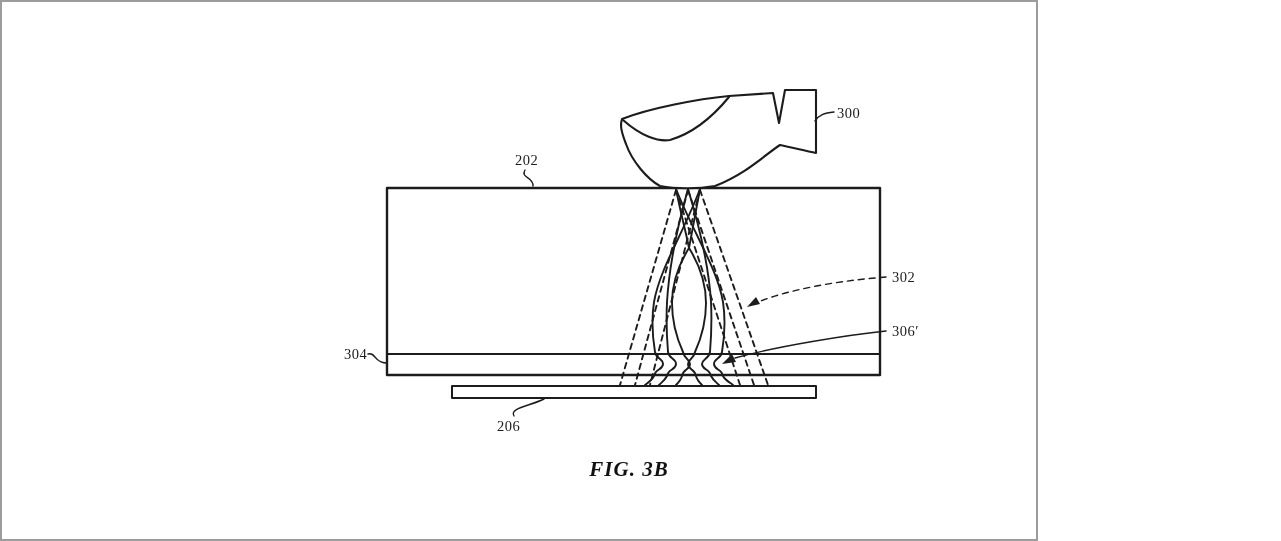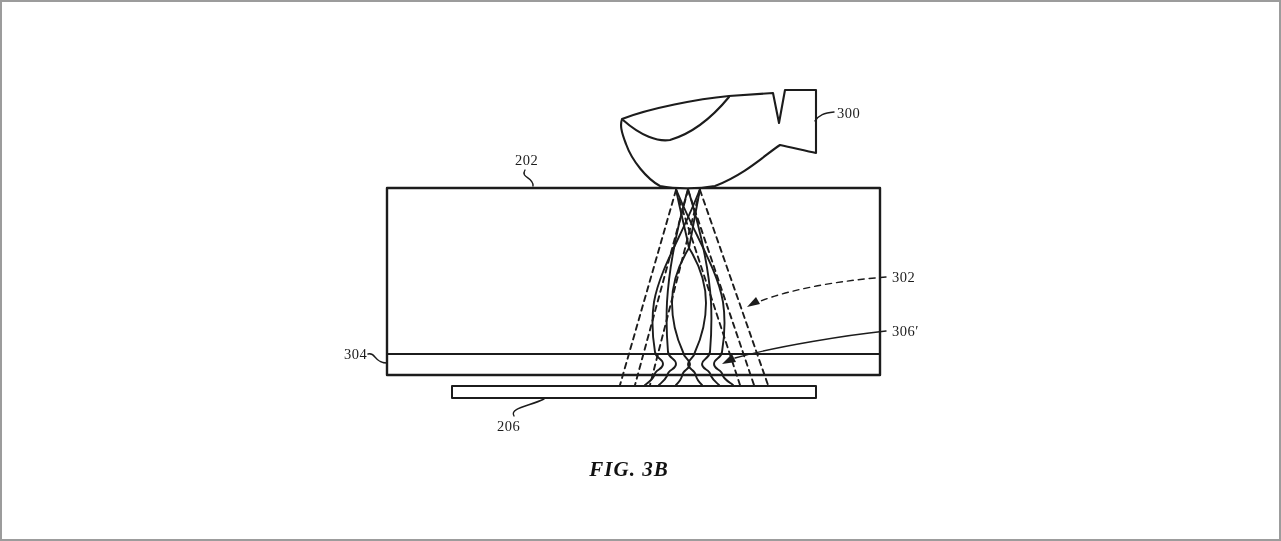--- a/index.html
+++ b/index.html
@@ -3,21 +3,21 @@
 <meta charset="utf-8">
 <style>
   html, body {
     margin: 0;
     padding: 0;
     background: #ffffff;
     font-family: "Liberation Serif", serif;
   }
   .canvas {
     position: relative;
-    width: 1281px;
+    width: 1038px;
     height: 541px;
     box-sizing: border-box;
     border: 2px solid #9c9c9c;
     background: #ffffff;
     overflow: hidden;
   }
   .drawing {
     position: absolute;
     left: 0;
     top: 0;

